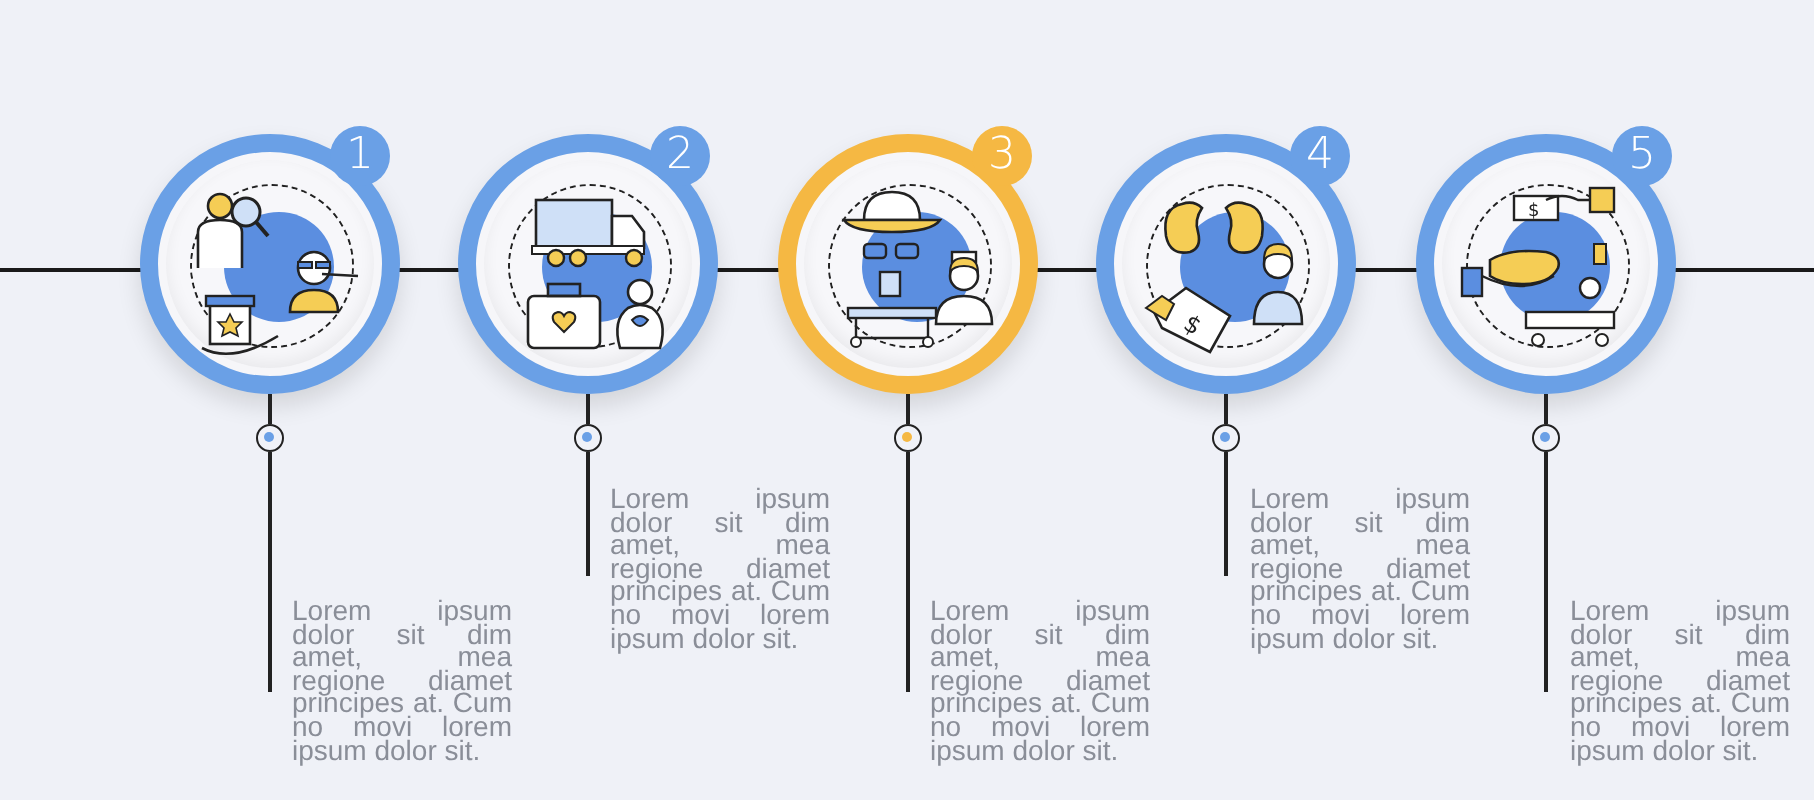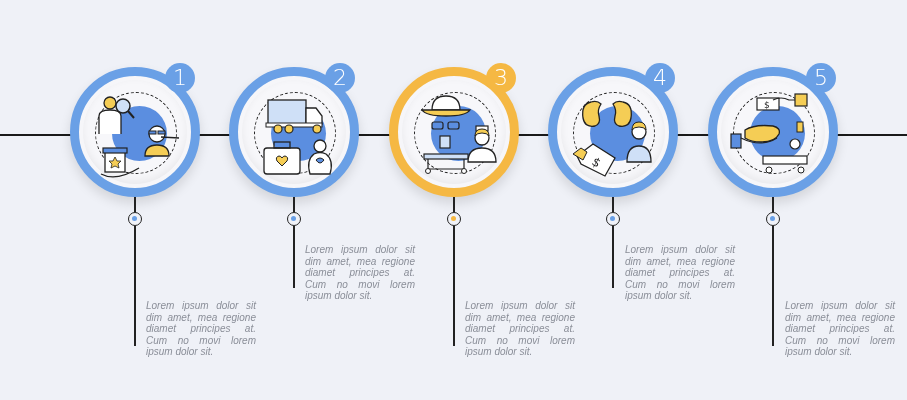--- a/index.html
+++ b/index.html
@@ -7,21 +7,21 @@
   .hline{position:absolute;left:0;top:134px;width:907px;height:1.5px;background:#1a1a1a;}
   .step{position:absolute;top:0;left:0;}
   .ring{position:absolute;width:130px;height:130px;border-radius:50%;box-sizing:border-box;border:9px solid var(--c);background:#f6f6f9;box-shadow:0 6px 12px rgba(0,0,0,0.12);}
   .ring .inner{position:absolute;inset:4px;border-radius:50%;background:#f7f7fa;box-shadow:inset 0 -3px 8px rgba(0,0,0,0.06);}
   .ring .blob{position:absolute;left:33px;top:30px;width:55px;height:55px;border-radius:50%;background:#5b8ee0;}
   .ring .dash{position:absolute;left:16px;top:16px;width:80px;height:80px;border-radius:50%;border:1.6px dashed #222;}
   .badge{position:absolute;width:30px;height:30px;border-radius:50%;background:var(--c);color:#fff;font-size:22px;text-align:center;line-height:30px;font-family:"DejaVu Sans",sans-serif;font-weight:300;}
   .vline{position:absolute;width:1.5px;background:#222;}
   .dot{position:absolute;width:14px;height:14px;border-radius:50%;border:1.5px solid #222;background:#f0f2f8;box-sizing:border-box;}
   .dot::after{content:"";position:absolute;left:3px;top:3px;width:5px;height:5px;border-radius:50%;background:var(--c);}
-  .body{position:absolute;width:110px;font-size:10px;line-height:11.6px;color:#8a8e98;text-align:justify;font-style:italic;}
+  .body{position:absolute;width:110px;font-size:14px;line-height:11.6px;color:#8a8e98;text-align:justify;}
   svg{position:absolute;overflow:visible;}
 </style>
 </head>
 <body>
 
 <div class="hline"></div>
 
 <div class="step" style="--c:#6aa0e6">
   <div class="ring" style="left:70px;top:67px;">
     <div class="inner"></div>

